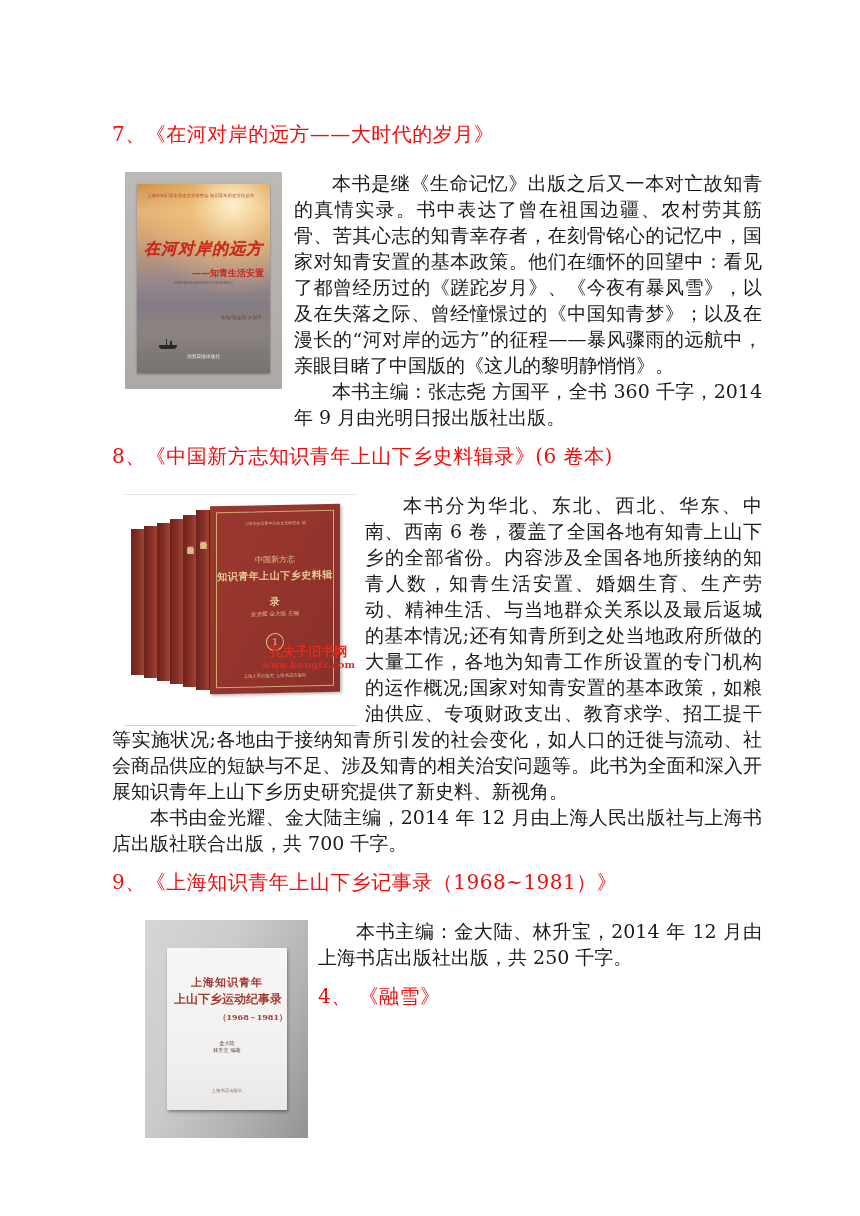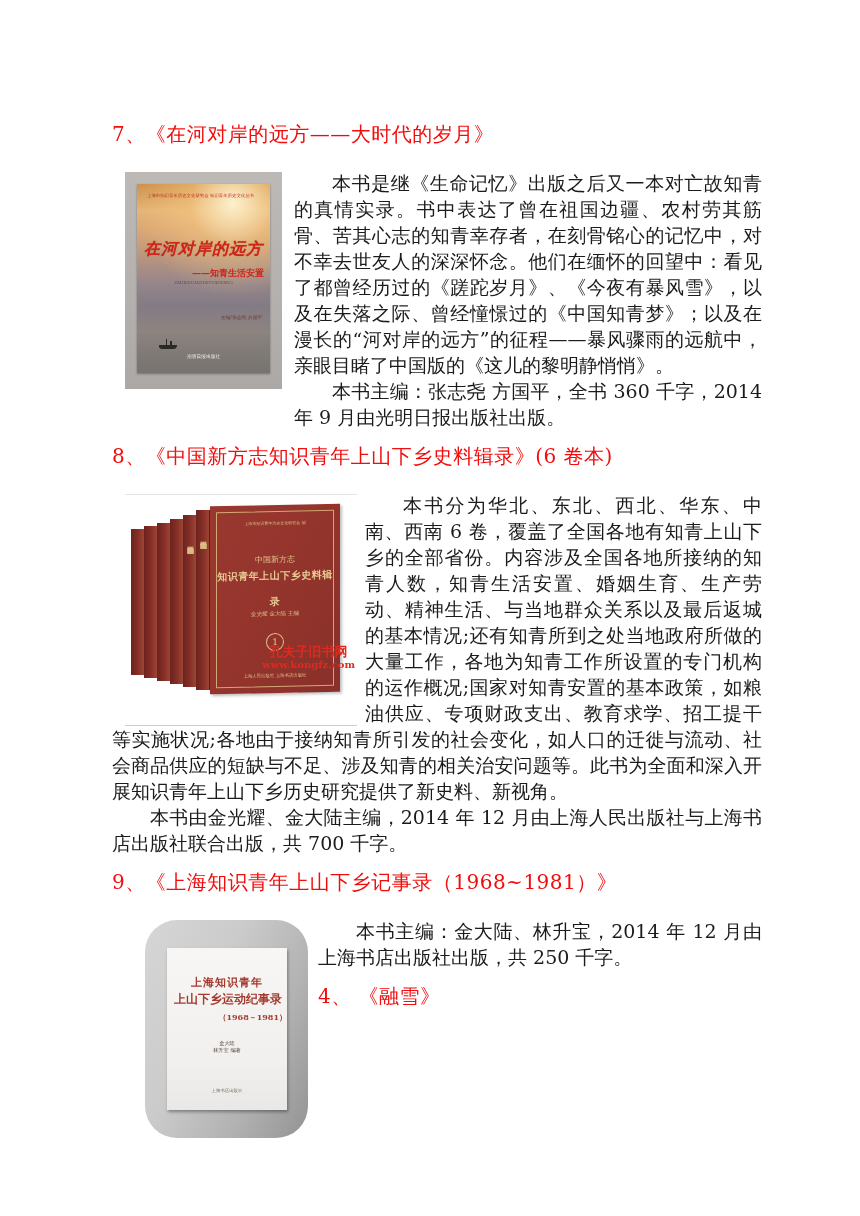--- a/index.html
+++ b/index.html
@@ -75,21 +75,21 @@
         border:1px solid #dcbd85;border-radius:50%;color:#e7cb94;font-size:9px;
         line-height:16px;text-align:center;}
   .fig2 .front .pub{position:absolute;left:0;right:0;bottom:10px;text-align:center;
         color:#dcbd85;font-size:8px;transform:scale(.55);transform-origin:center bottom;white-space:nowrap;}
   .fig2 .wm{position:absolute;right:2px;top:150px;text-align:center;color:#e02a20;line-height:13px;}
   .fig2 .wm .l1{font-size:13px;font-weight:bold;}
   .fig2 .wm .l2{font-size:10px;font-weight:bold;}
 
   
   .fig3{float:left;width:163px;height:218px;margin:2px 10px 46px 33px;position:relative;
-        background:linear-gradient(115deg,#d6d6d6 0%,#cbcbcb 38%,#b2b2b2 70%,#939393 100%);border-radius:32px;}
+        background:linear-gradient(115deg,#d6d6d6 0%,#cbcbcb 38%,#b2b2b2 70%,#939393 100%);}
   .fig3 .bk{position:absolute;left:22px;top:28px;width:120px;height:162px;
         background:linear-gradient(180deg,#f7f6f4 0%,#f1f0ee 70%,#e9e8e6 100%);
         box-shadow:1px 2px 3px rgba(0,0,0,.35);}
   .fig3 .t1{position:absolute;left:0;right:0;top:22px;text-align:center;color:#a33a2e;
         font-size:11px;font-weight:bold;letter-spacing:1px;}
   .fig3 .t2{position:absolute;left:2px;right:0;top:38px;text-align:center;color:#a33a2e;
         font-size:12px;font-weight:bold;}
   .fig3 .t3{position:absolute;left:0;right:0;top:56px;text-align:right;color:#a33a2e;
         font-size:8px;font-weight:bold;}
   .fig3 .eds{position:absolute;left:0;right:0;top:92px;text-align:center;color:#5a4a42;
@@ -110,21 +110,21 @@
         <div class="bk">
           <div class="series">上海市知识青年历史文化研究会 知识青年历史文化丛书</div>
           <div class="t">在河对岸的远方</div>
           <div class="st">——知青生活安置</div>
           <div class="py">ZAIHEDUIANDEYUANFANG</div>
           <div class="ed">主编/张志尧 方国平</div>
           <div class="boat"></div>
           <div class="pub">光明日报出版社</div>
         </div>
       </figure>
-      <p>本书是继《生命记忆》出版之后又一本对亡故知青的真情实录。书中表达了曾在祖国边疆、农村劳其筋骨、苦其心志的知青幸存者，在刻骨铭心的记忆中，对不幸去世友人的深深怀念。他们在缅怀的回望中：看见了都曾经历过的《蹉跎岁月》、《今夜有暴风雪》，以及在失落之际、曾经憧憬过的《中国知青梦》；以及在漫长的“河对岸的远方”的征程——暴风骤雨的远航中，亲眼目睹了中国版的《这儿的黎明静悄悄》。</p>
+      <p>本书是继《生命记忆》出版之后又一本对亡故知青的真情实录。书中表达了曾在祖国边疆、农村劳其筋骨、苦其心志的知青幸存者，在刻骨铭心的记忆中，国家对知青安置的基本政策。他们在缅怀的回望中：看见了都曾经历过的《蹉跎岁月》、《今夜有暴风雪》，以及在失落之际、曾经憧憬过的《中国知青梦》；以及在漫长的“河对岸的远方”的征程——暴风骤雨的远航中，亲眼目睹了中国版的《这儿的黎明静悄悄》。</p>
       <p>本书主编：张志尧 方国平，全书 360 千字，2014 年 9 月由光明日报出版社出版。</p>
     </div>
 
     <h2 class="sec-heading">8、《中国新方志知识青年上山下乡史料辑录》(6 卷本)</h2>
 
     <div class="sec">
       <figure class="fig2">
         <div class="spine s1"></div>
         <div class="spine s2"></div>
         <div class="spine s3"></div>

